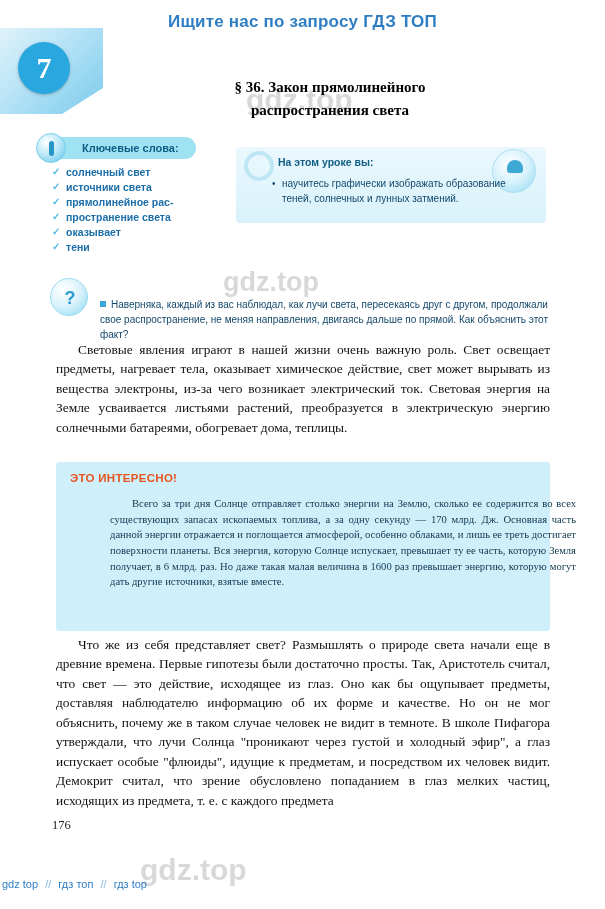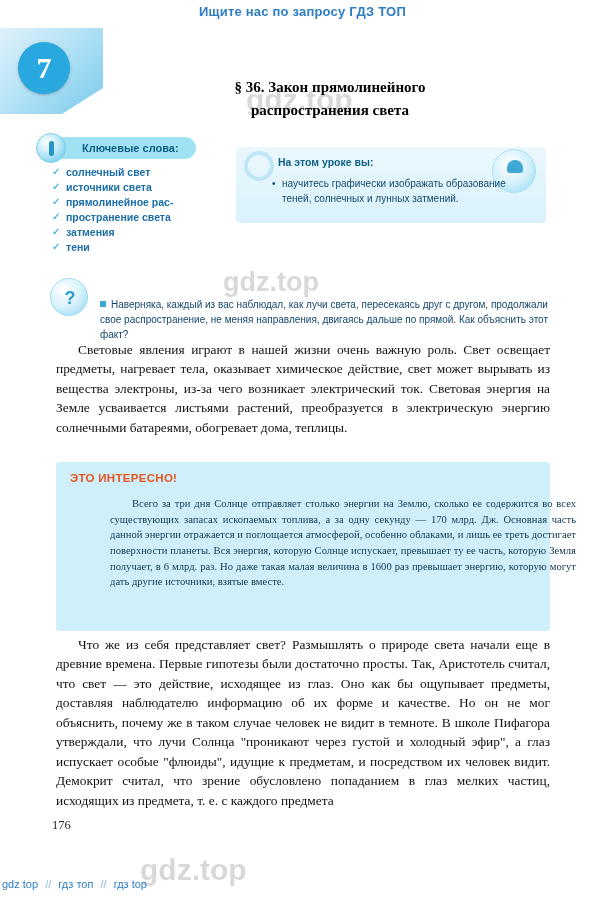--- a/index.html
+++ b/index.html
@@ -11,24 +11,24 @@
   }
   .page {
     position: relative;
     width: 605px; height: 909px;
     overflow: hidden;
     background: #ffffff;
   }
 
   
   .top-banner {
-    position: absolute; top: 4px; left: 0; width: 605px;
+    position: absolute; top: 12px; left: 0; width: 605px;
     text-align: center;
     font-family: "Liberation Sans", sans-serif;
-    font-size: 13px; font-weight: bold;
+    font-size: 17px; font-weight: bold;
     color: #2f7ec4;
     letter-spacing: .2px;
   }
 
   
   .wm {
     position: absolute;
     font-family: "Liberation Sans", sans-serif;
     font-weight: bold;
     color: #b9b9b9;
@@ -254,21 +254,21 @@
   <div class="kw-wrap">
     <div class="kw-head">
       <span class="kw-icon"></span>
       <span>Ключевые слова:</span>
     </div>
     <ul class="kw-list">
       <li>солнечный свет</li>
       <li>источники света</li>
       <li>прямолинейное рас-</li>
       <li>пространение света</li>
-      <li>затмения</li>
+      <li>оказывает</li>
       <li>тени</li>
     </ul>
   </div>
 
   <div class="goals-box">
     <span class="goals-ring"></span>
     <div class="goals-head">На этом уроке вы:</div>
     <span class="goals-bulb"></span>
     <div class="goals-text">
       <span class="bullet">•</span>

